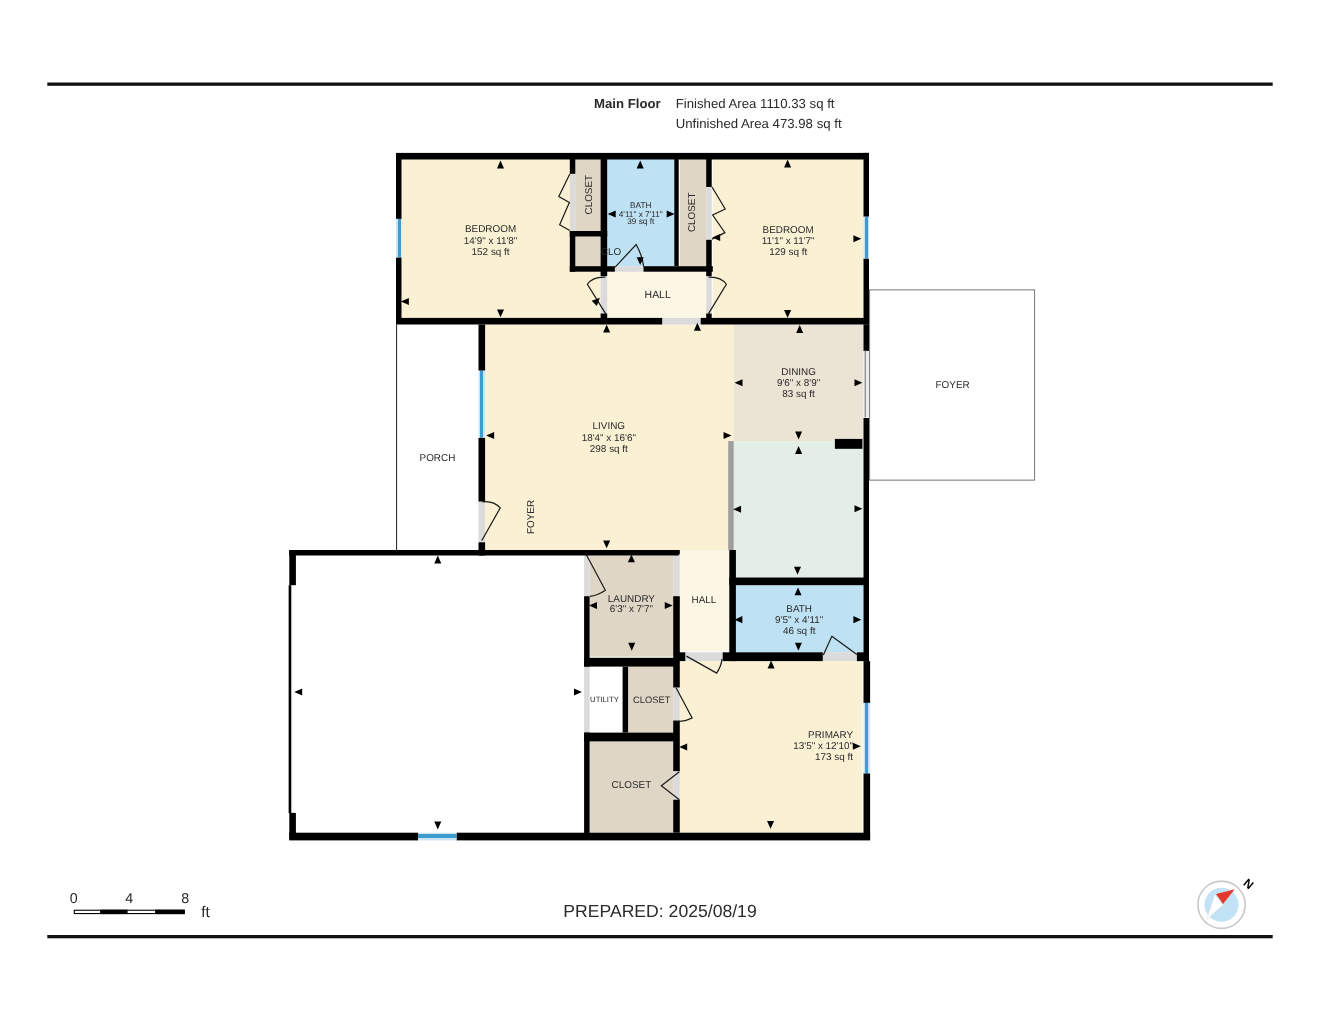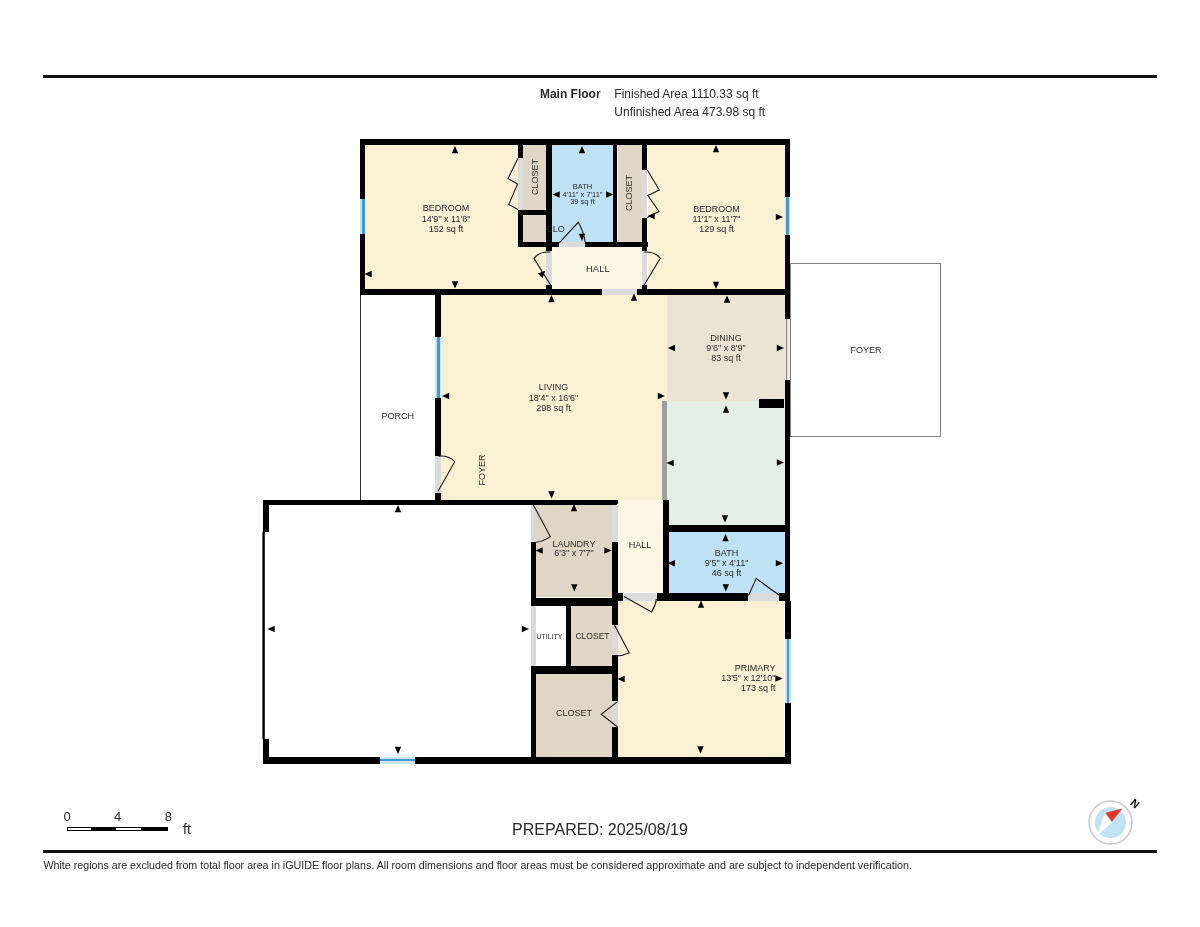--- a/index.html
+++ b/index.html
@@ -329,14 +329,13 @@
 
 <div class="t" style="left:47px;top:809.2px;width:40px;font-size:13px;">0</div>
 <div class="t" style="left:97.6px;top:809.2px;width:40px;font-size:13px;">4</div>
 <div class="t" style="left:148.3px;top:809.2px;width:40px;font-size:13px;">8</div>
 <div class="t" style="left:183px;top:820.9px;text-align:center;font-size:14px;">ft</div>
 
 <div class="t" style="left:500px;top:821px;width:200px;font-size:16px;">PREPARED: 2025/08/19</div>
 
 <div class="a" style="left:43.4px;top:850.2px;width:1113.3px;height:2.8px;background:#111;"></div>
 
-<div class="t" style="left:43.4px;top:859.1px;text-align:left;font-size:10.7px;">White regions are excluded from total floor area in iGUIDE floor plans. All room dimensions and floor areas must be considered approximate and are subject to independent verification.</div>
 </div>
 
 </body></html>

